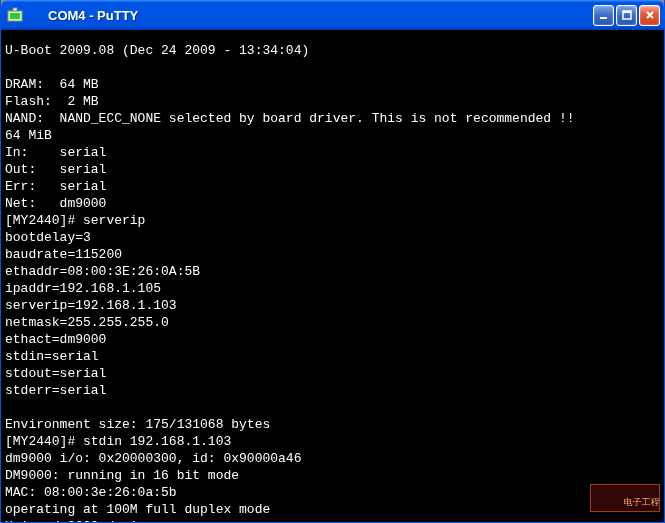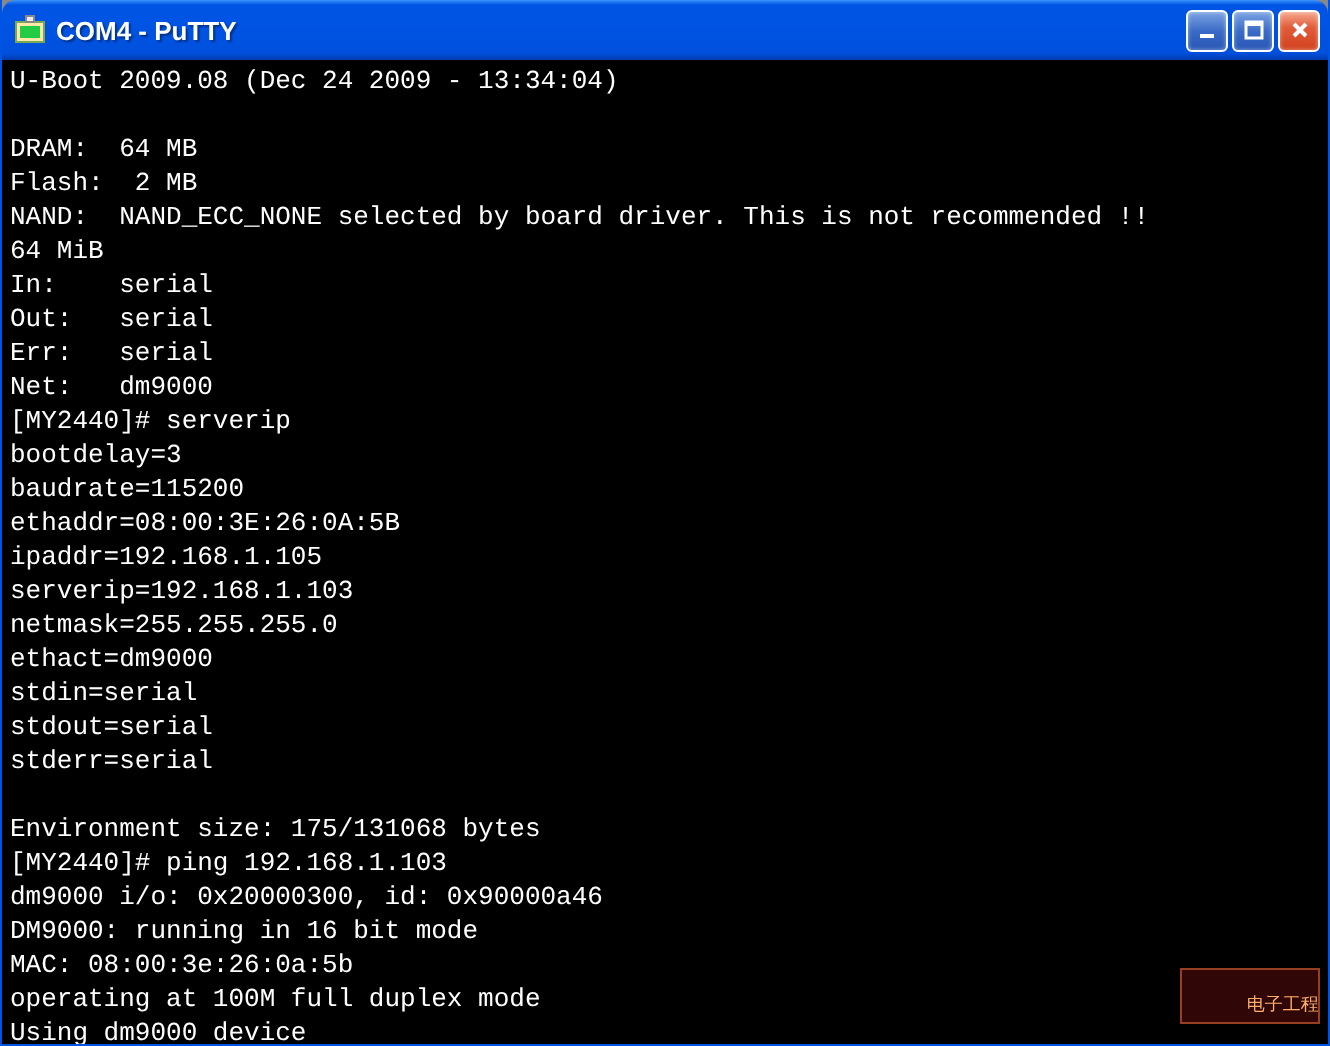--- a/index.html
+++ b/index.html
@@ -35,20 +35,21 @@
     height: 16px;
     margin-right: 5px;
     display: inline-flex;
     align-items: center;
     justify-content: center;
   }
   .titlebar .title-text {
     flex: 1;
     text-shadow: 1px 1px 1px rgba(0,0,0,0.4);
     white-space: nowrap;
+    margin-left: 20px;
   }
   .win-controls { display: flex; gap: 2px; }
   .win-btn {
     width: 21px;
     height: 21px;
     border-radius: 3px;
     border: 1px solid #fff;
     display: flex;
     align-items: center;
     justify-content: center;
@@ -65,21 +66,21 @@
     background: linear-gradient(to bottom, #f5a88d 0%, #e25d3c 40%, #d1411c 100%);
   }
   .win-btn svg { width: 12px; height: 12px; }
   .terminal {
     flex: 1;
     background: #000;
     color: #fff;
     font-family: "Courier New", monospace;
     font-size: 13px;
     line-height: 17px;
-    padding: 2px 4px;
+    padding: 12px 4px;
     overflow: hidden;
     white-space: pre;
     position: relative;
   }
   .prompt-line { display: inline; }
   .watermark {
     position: absolute;
     right: 4px;
     bottom: 10px;
     width: 70px;
@@ -143,21 +144,21 @@
 ethaddr=08:00:3E:26:0A:5B
 ipaddr=192.168.1.105
 serverip=192.168.1.103
 netmask=255.255.255.0
 ethact=dm9000
 stdin=serial
 stdout=serial
 stderr=serial
 
 Environment size: 175/131068 bytes</span>
-<span class="prompt-line">[MY2440]# </span><span>ping 192.168.1.103</span>
+<span class="prompt-line">[MY2440]# </span><span>stdin 192.168.1.103</span>
 <span id="ping-lines">dm9000 i/o: 0x20000300, id: 0x90000a46
 DM9000: running in 16 bit mode
 MAC: 08:00:3e:26:0a:5b
 operating at 100M full duplex mode
 Using dm9000 device
 ping failed; host 192.168.1.103 is not alive</span>
 
     <div class="watermark">
       <span>电子工程世界</span><br>
       

